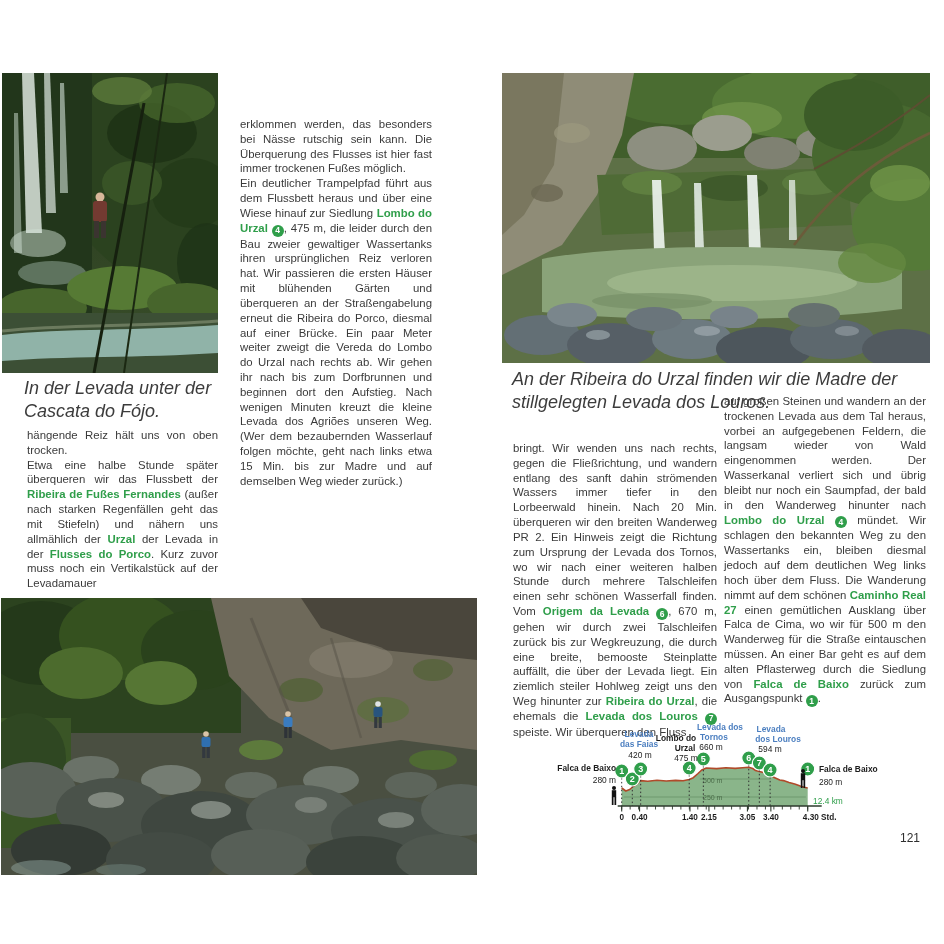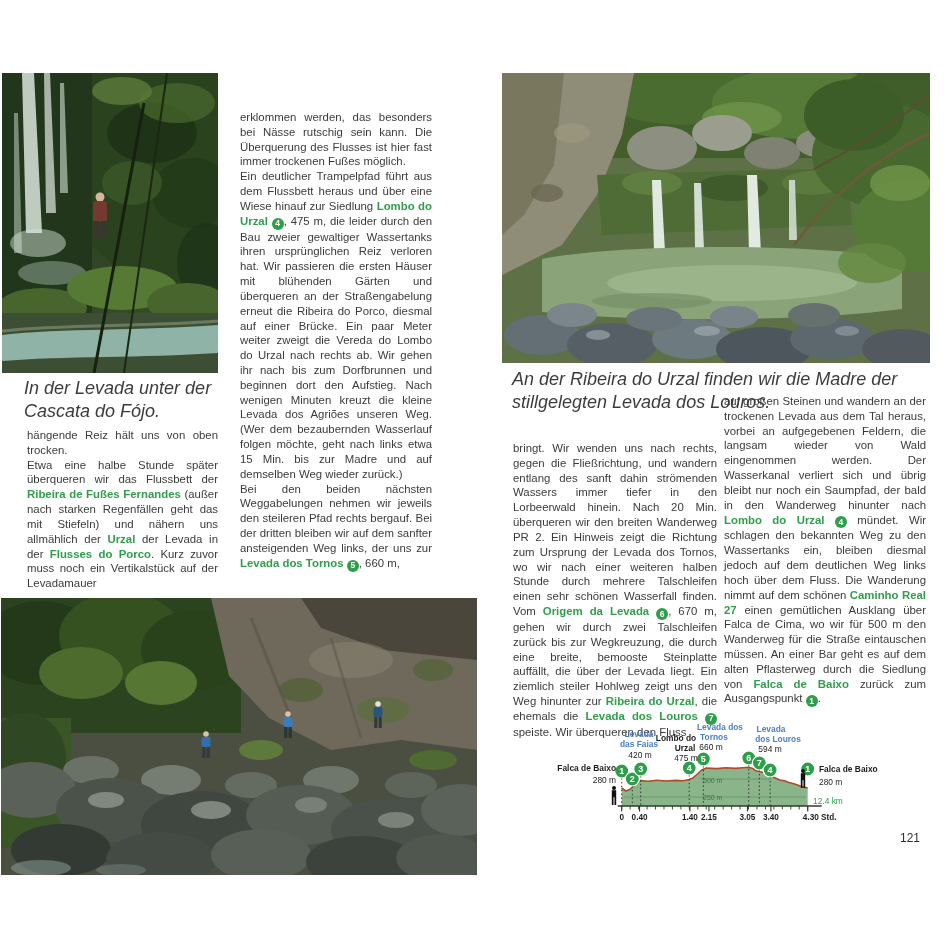--- a/index.html
+++ b/index.html
@@ -136,24 +136,23 @@
       </g>
       <g transform="translate(377,120)">
         <circle cx="0" cy="-14" r="2.8" fill="#dfe3e6"></circle>
           <rect x="-4.5" y="-11" width="9" height="10" rx="2" fill="#28547e"></rect>
         <rect x="-3.8" y="-1" width="3.2" height="11" fill="#33393f"></rect>
           <rect x="0.6" y="-1" width="3.2" height="11" fill="#33393f"></rect>
       </g>
     </svg>
   </div>
 
-  <div class="col" style="left:240px;top:110px;width:192px;">
+  <div class="col" style="left:240px;top:117px;width:192px;">
       <p class="para">erklommen werden, das besonders bei Nässe rutschig sein kann. Die Überquerung des Flusses ist hier fast immer trockenen Fußes möglich.</p>
       <p class="para">Ein deutlicher Trampelpfad führt aus dem Flussbett heraus und über eine Wiese hinauf zur Siedlung <span class="term">Lombo do Urzal</span> <span class="wpt">4</span>, 475 m, die leider durch den Bau zweier gewaltiger Wassertanks ihren ursprünglichen Reiz verloren hat. Wir passieren die ersten Häuser mit blühenden Gärten und überqueren an der Straßengabelung erneut die Ribeira do Porco, diesmal auf einer Brücke. Ein paar Meter weiter zweigt die Vereda do Lombo do Urzal nach rechts ab. Wir gehen ihr nach bis zum Dorfbrunnen und beginnen dort den Aufstieg. Nach wenigen Minuten kreuzt die kleine Levada dos Agriões unseren Weg. (Wer dem bezaubernden Wasserlauf folgen möchte, geht nach links etwa 15 Min. bis zur Madre und auf demselben Weg wieder zurück.)</p>
-      <p class="para">Bei den beiden nächsten Weggabelungen nehmen wir jeweils den steileren Pfad rechts bergauf. Bei der dritten bleiben wir auf dem sanfter ansteigenden Weg links, der uns zur <span class="term">Levada dos Tornos</span> <span class="wpt">5</span>, 660 m,</p>
     </div>
 
   <div class="photo" style="left:502px;top:73px;width:428px;height:290px;">
     <svg viewBox="0 0 428 290" preserveAspectRatio="none">
       <rect width="428" height="290" fill="#5d7046"></rect>
       <rect x="0" y="0" width="428" height="85" fill="#415e2b"></rect>
       <ellipse cx="60" cy="25" rx="70" ry="30" fill="#365324"></ellipse>
       <ellipse cx="180" cy="20" rx="80" ry="32" fill="#4a6c31"></ellipse>
       <ellipse cx="300" cy="30" rx="90" ry="36" fill="#567b38"></ellipse>
       <ellipse cx="400" cy="22" rx="60" ry="30" fill="#3f5e2a"></ellipse>

